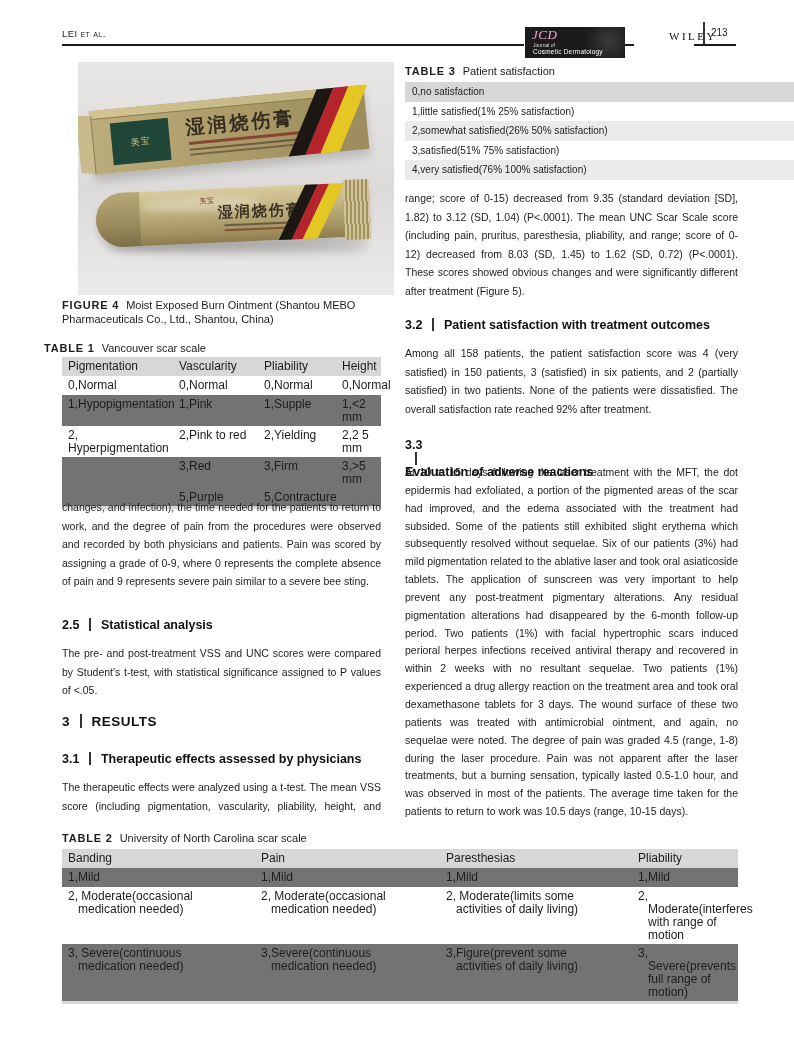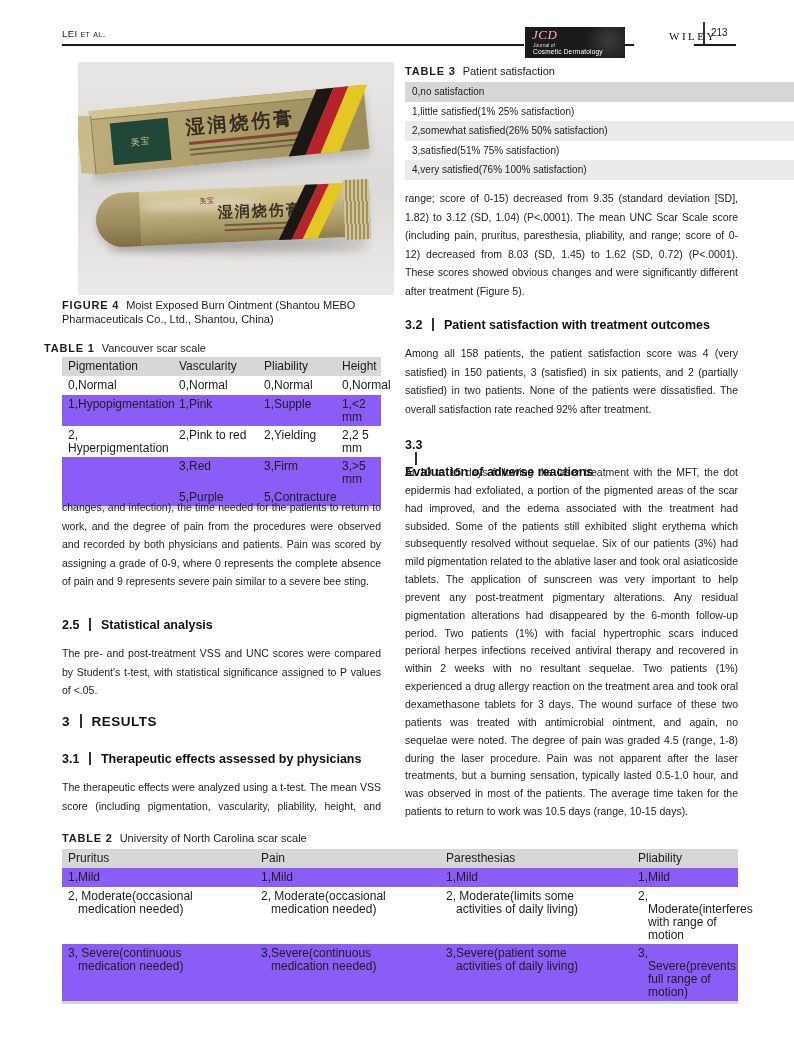--- a/index.html
+++ b/index.html
@@ -64,21 +64,21 @@
   .sec-h { display:flex; align-items:flex-start; font-weight:bold; color:#111; }
   .sec-h .hb { width:1.5px; height:13px; background:#333; margin:0 10px; }
   .h-sub { font-size:12.5px; }
   .h-main { font-size:13.5px; letter-spacing:.5px; }
   .h-main .hb { height:14px; }
 
   
   .ptable { border-collapse:collapse; table-layout:fixed; font-size:12px; line-height:13px; color:#1d1d1d; }
   .ptable td { padding:3px 4px 2px 6px; vertical-align:top; text-align:left; font-weight:normal; height:19px; }
   .thead-row td { background:#d7d7d7; }
-  .alt td { background:#8b5cf6;margin-top:19px; }
+  .alt td { background:#737373;margin-top:19px; }
   .t-bottom { border-bottom:3px solid #d6d6d6; }
   .t2c { white-space:pre-line; padding-left:10px; text-indent:-10px; display:block; }
   .t3row { width:389px; height:19.5px; font-size:10px; line-height:19.5px; padding-left:7px; color:#1d1d1d; }
 
   .tbl1 { left:62px; top:357px; width:319px; }
   .tbl2 { left:62px; top:849px; width:676px; }
   .tbl3 { left:405px; top:82px; }
 </style>
 </head>
 <body>
@@ -236,21 +236,21 @@
 </div>
 <table class="abs ptable tbl2 t-bottom">
   <colgroup>
       <col style="width:193px">
       <col style="width:185px">
       <col style="width:192px">
       <col style="width:106px">
     </colgroup>
   <tbody>
       <tr class="thead-row">
-    <td>Pruritus</td>
+    <td>Banding</td>
     <td>Pain</td>
     <td>Paresthesias</td>
     <td>Pliability</td>
   </tr>
   <tr class="alt">
     <td>1,Mild</td>
     <td>1,Mild</td>
     <td>1,Mild</td>
     <td>1,Mild</td>
   </tr>
@@ -275,21 +275,21 @@
   <tr class="alt">
     <td>
           <span class="t2c">3, Severe(continuous
 medication needed)</span>
         </td>
     <td>
           <span class="t2c">3,Severe(continuous
 medication needed)</span>
         </td>
     <td>
-          <span class="t2c">3,Severe(patient some
+          <span class="t2c">3,Figure(prevent some
 activities of daily living)</span>
         </td>
     <td>
           <span class="t2c">3, Severe(prevents
 full range of motion)</span>
         </td>
   </tr>
 </tbody>
   </table>
 

